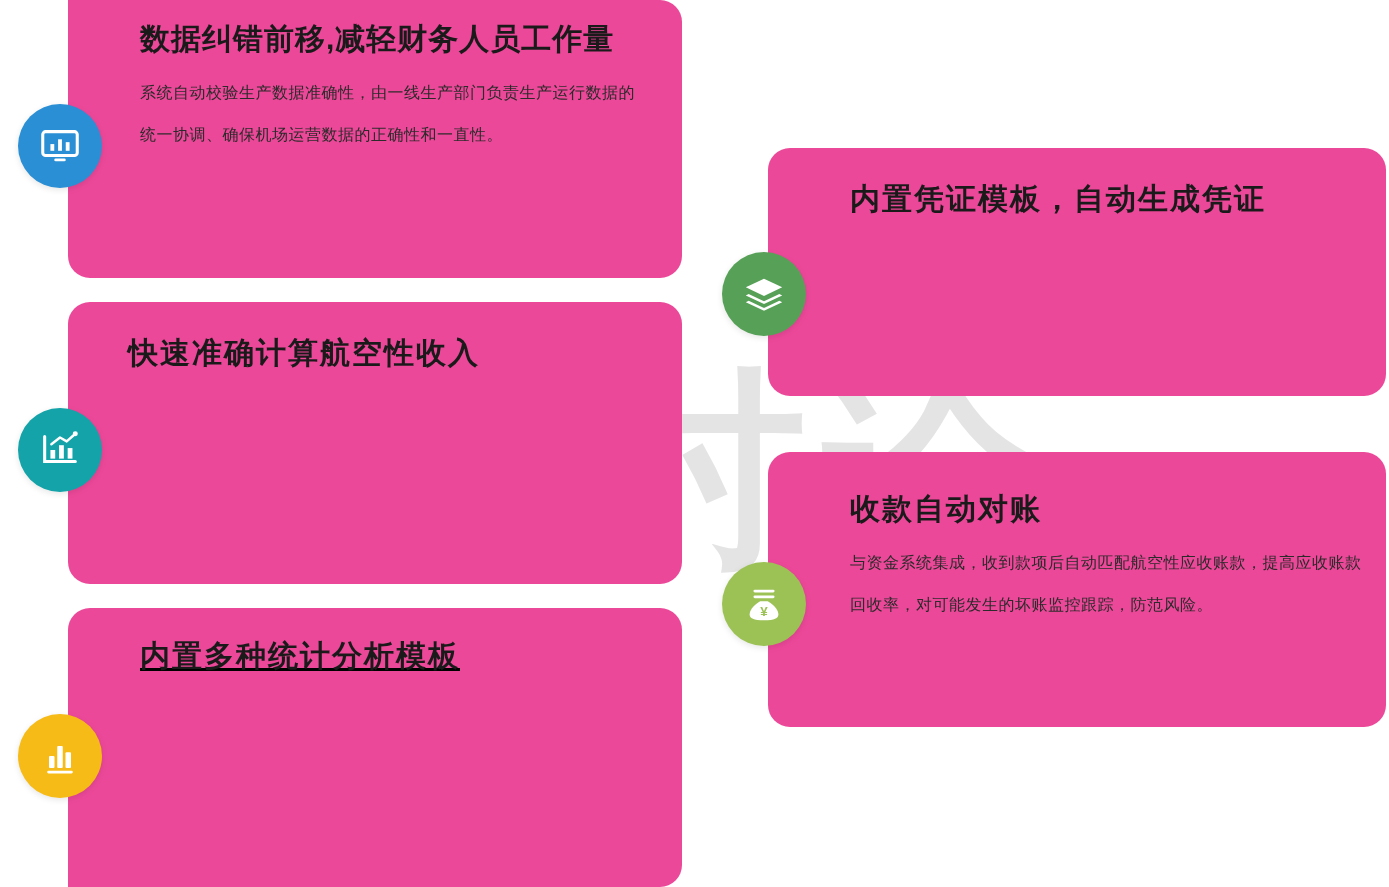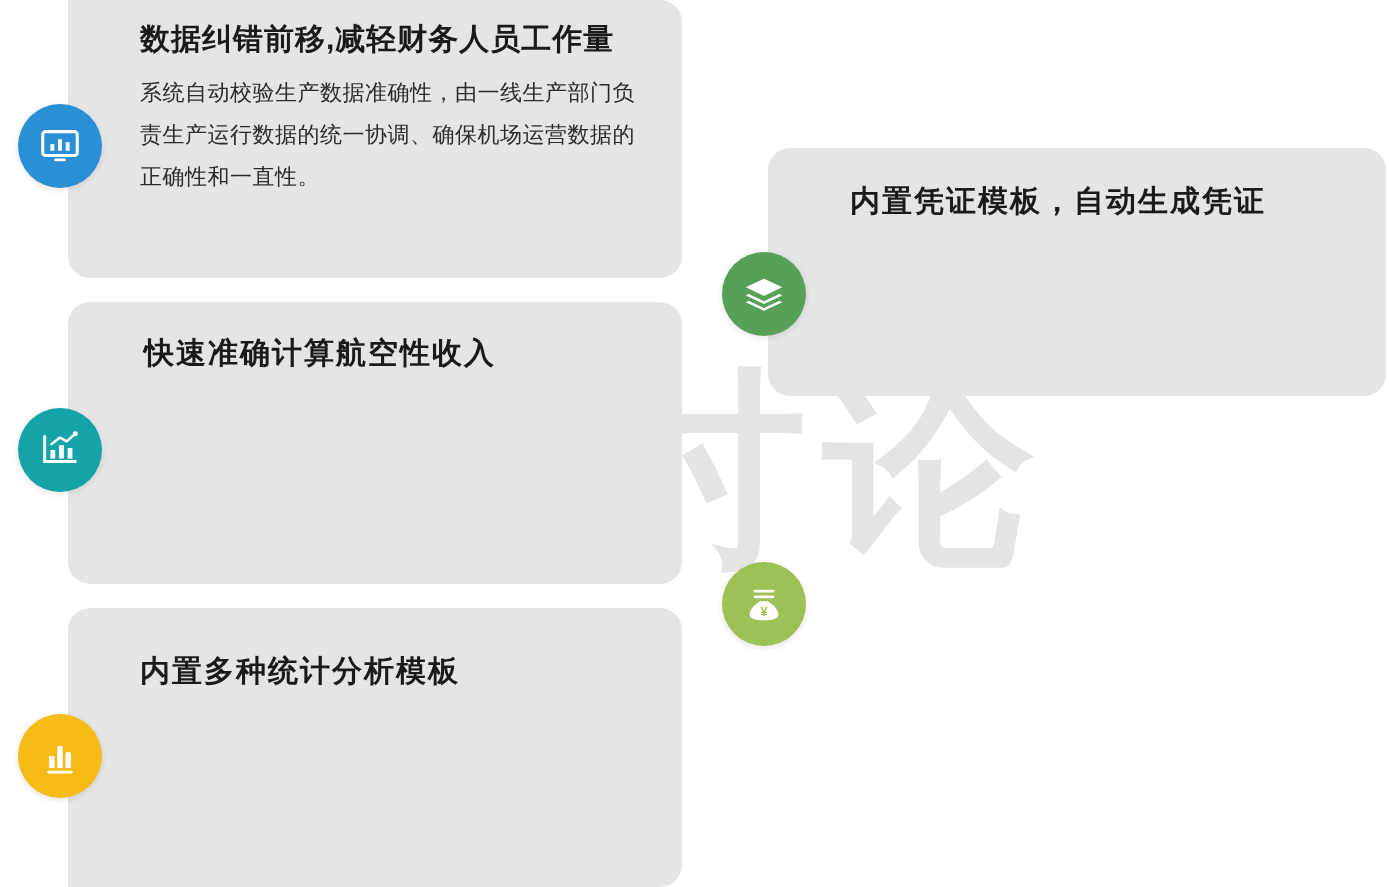--- a/index.html
+++ b/index.html
@@ -34,40 +34,40 @@
   }
 
   .stage {
     position: absolute;
     inset: 0;
     z-index: 1;
   }
 
   .card {
     position: absolute;
-    background: #e5e5e5;
+    background: #ec4899;
     border-radius: 22px;
     box-sizing: border-box;
   }
 
   .card-body {
     position: absolute;
   }
 
   .card-title {
     font-size: 30px;
     font-weight: bold;
     color: #1a1a1a;
     line-height: 46px;
     letter-spacing: 1px;
     margin: 0 0 10px 0;
   }
 
   .card-text {
-    font-size: 22px;
+    font-size: 16px;
     color: #2b2b2b;
     line-height: 42px;
     letter-spacing: 0.5px;
     margin: 0;
   }
 
   .badge {
     position: absolute;
     width: 84px;
     height: 84px;
@@ -78,26 +78,26 @@
     justify-content: center;
     z-index: 3;
   }
   .badge svg { display: block; }
 
   
   #card-1 { left: 68px;  top: 0px;   width: 614px; height: 278px; border-top-left-radius: 0; border-top-right-radius: 22px; }
   #card-1 .card-body { left: 72px; top: 16px; width: 510px; }
 
   #card-2 { left: 68px;  top: 302px; width: 614px; height: 282px; }
-  #card-2 .card-body { left: 76px; top: 28px; width: 510px; }
+  #card-2 .card-body { left: 60px; top: 28px; width: 510px; }
 
   #card-3 { left: 68px;  top: 608px; width: 614px; height: 279px; border-bottom-left-radius: 0; }
-  #card-3 .card-body { left: 72px; top: 40px; width: 510px; }
+  #card-3 .card-body { left: 72px; top: 25px; width: 510px; text-decoration: underline; }
 
-  #card-4 { left: 768px; top: 148px; width: 618px; height: 248px; border-top-right-radius: 22px; }
+  #card-4 { left: 768px; top: 148px; width: 618px; height: 248px; border-top-right-radius: 22px; font-family: Liberation Mono, monospace; }
   #card-4 .card-body { left: 82px; top: 30px; width: 520px; }
 
   #card-5 { left: 768px; top: 452px; width: 618px; height: 275px; }
   #card-5 .card-body { left: 82px; top: 34px; width: 525px; }
 
   #badge-1 { left: 18px;  top: 104px; background: #2a8fd4; }
   #badge-2 { left: 18px;  top: 408px; background: #13a3a8; }
   #badge-3 { left: 18px;  top: 714px; background: #f6bb16; }
   #badge-4 { left: 722px; top: 252px; background: #57a057; }
   #badge-5 { left: 722px; top: 562px; background: #9cc255; }
@@ -163,20 +163,26 @@
     </div>
   </div>
   <div class="badge" id="badge-4">
     <svg width="46" height="46" viewBox="0 0 48 48" aria-hidden="true">
       <path d="M24 8 L43 17 L24 26 L5 17 Z" fill="#ffffff"></path>
       <path d="M8 24 L24 31.5 L40 24 L43 25.5 L24 34.5 L5 25.5 Z" fill="#ffffff"></path>
       <path d="M8 31 L24 38.5 L40 31 L43 32.5 L24 41.5 L5 32.5 Z" fill="#ffffff"></path>
     </svg>
   </div>
 
+  <div class="card" id="card-5">
+    <div class="card-body">
+      <h2 class="card-title title-wide">收款自动对账</h2>
+      <p class="card-text">与资金系统集成，收到款项后自动匹配航空性应收账款，提高应收账款回收率，对可能发生的坏账监控跟踪，防范风险。</p>
+    </div>
+  </div>
   <div class="badge" id="badge-5">
     <svg width="46" height="46" viewBox="0 0 48 48" aria-hidden="true">
       <rect x="13" y="9" width="22" height="3" rx="1.5" fill="#ffffff"></rect>
       <rect x="13" y="15" width="22" height="3" rx="1.5" fill="#ffffff"></rect>
       <path d="M20 21 C12 26 9 31 9 35 C9 39 13 41 24 41 C35 41 39 39 39 35 C39 31 36 26 28 21 Z" fill="#ffffff"></path>
       <text x="24" y="36" text-anchor="middle" font-family="Liberation Sans, sans-serif" font-size="14" font-weight="bold" fill="#9cc255">¥</text>
     </svg>
   </div>
 
 </div>

